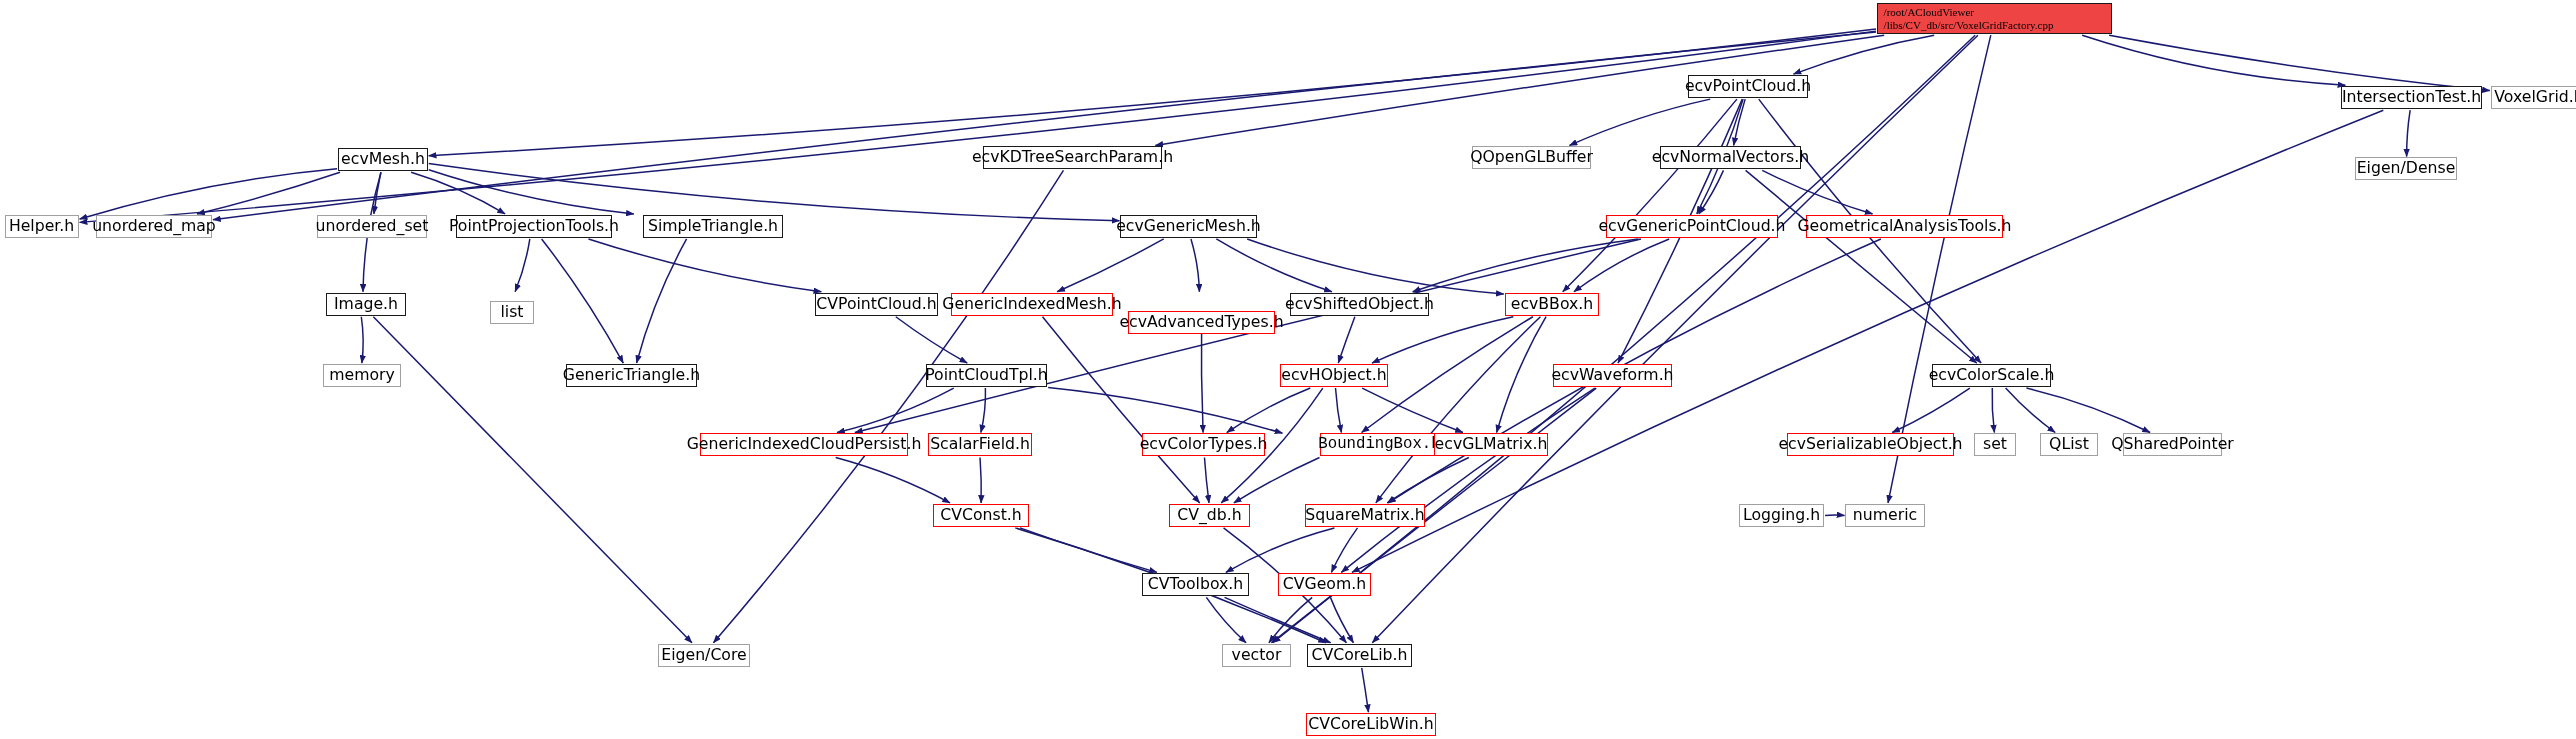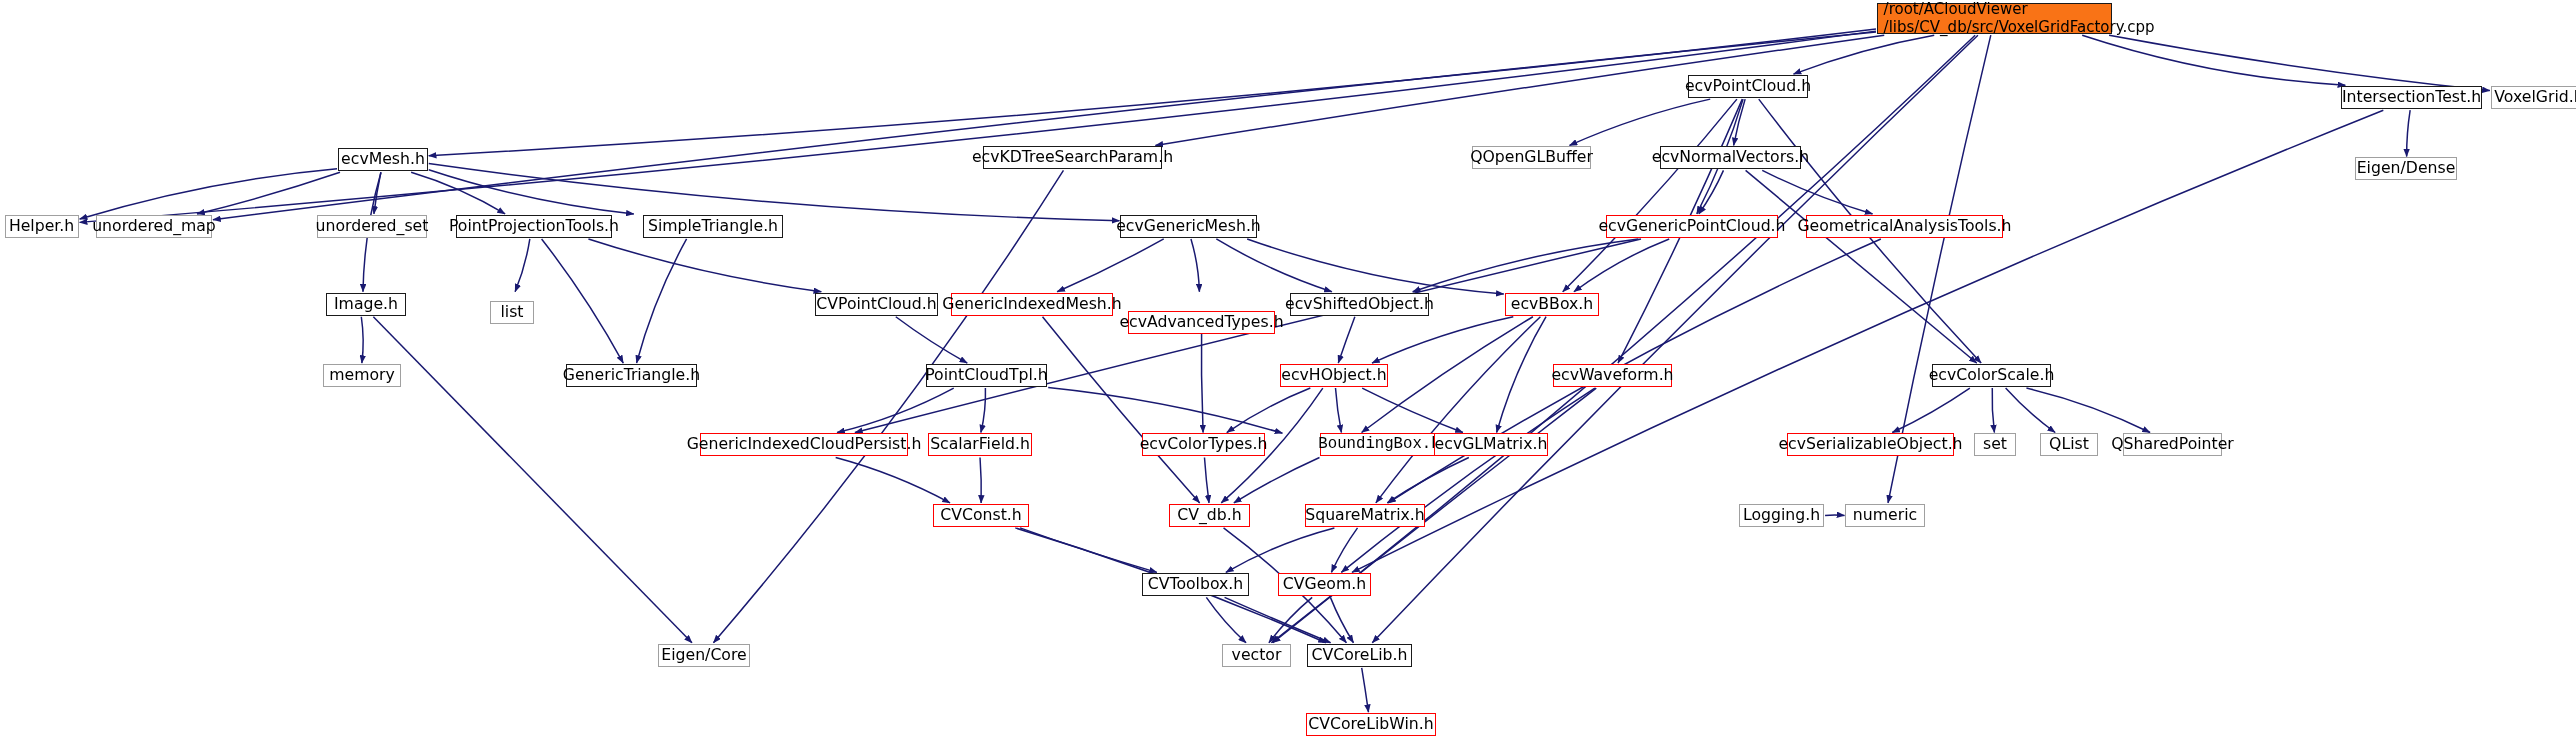--- a/index.html
+++ b/index.html
@@ -40,25 +40,26 @@
     z-index: 5;
   }
   .node.black {
     border: 1.9px solid #1a1a1a;
   }
   .node.red {
     border: 1.9px solid #ff0000;
   }
   .node.root {
     border: 1.9px solid #1a1a1a;
-    background: #f97316;
+    background: #ef4444;
     text-align: left;
     justify-content: flex-start;
-    font-size: 15px;
+    font-size: 11px;
     padding: 1.9px 5.6px;
+    font-family: Liberation Serif, serif;
   }
 </style>
 </head>
 <body>
 
 <div id="canvas">
   <svg id="edges" viewBox="0 0 2782 799" preserveAspectRatio="none">
     <defs>
       <marker id="ah" markerWidth="9" markerHeight="7" refX="8.4" refY="3.5" orient="auto" markerUnits="userSpaceOnUse">
         <path d="M0,0 L9,3.5 L0,7 z" fill="#191970"></path>

